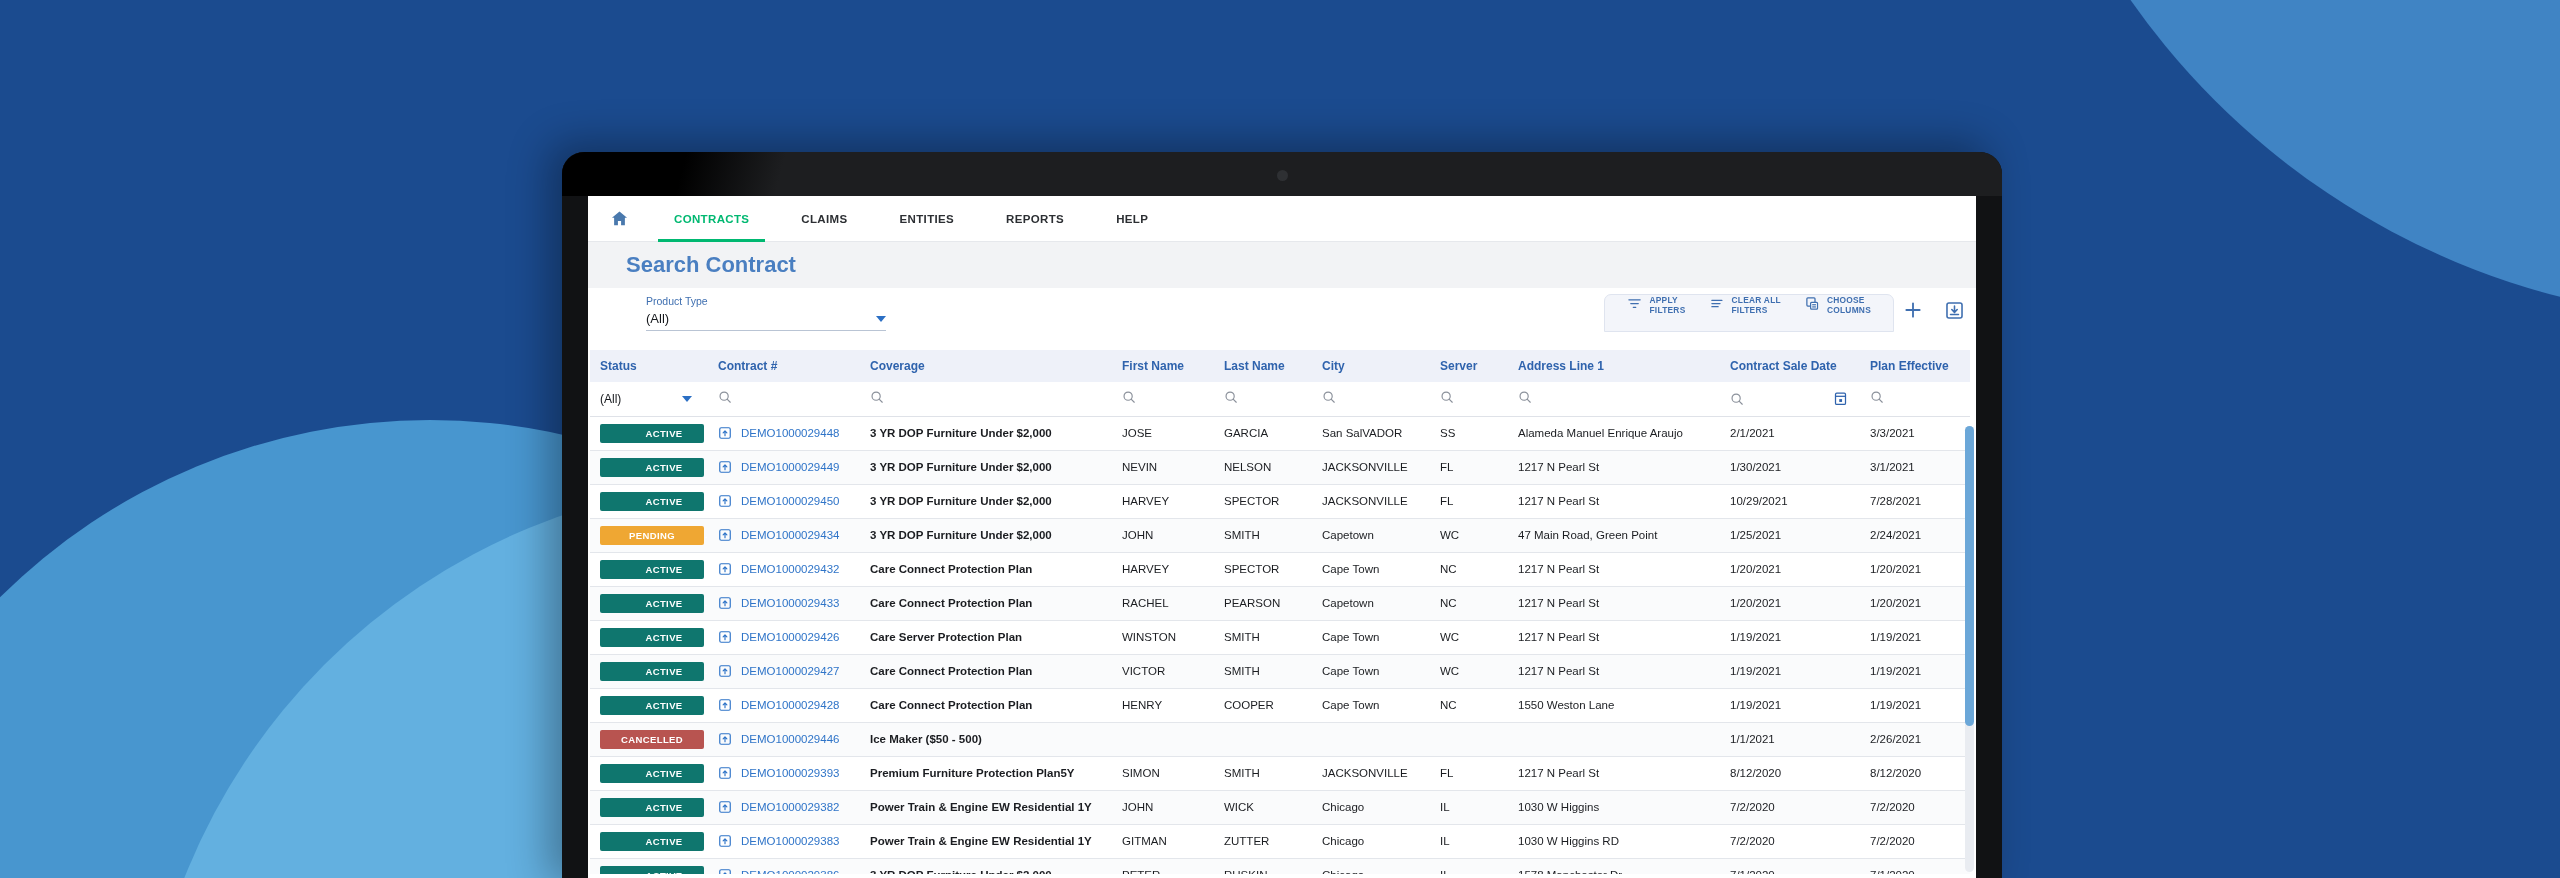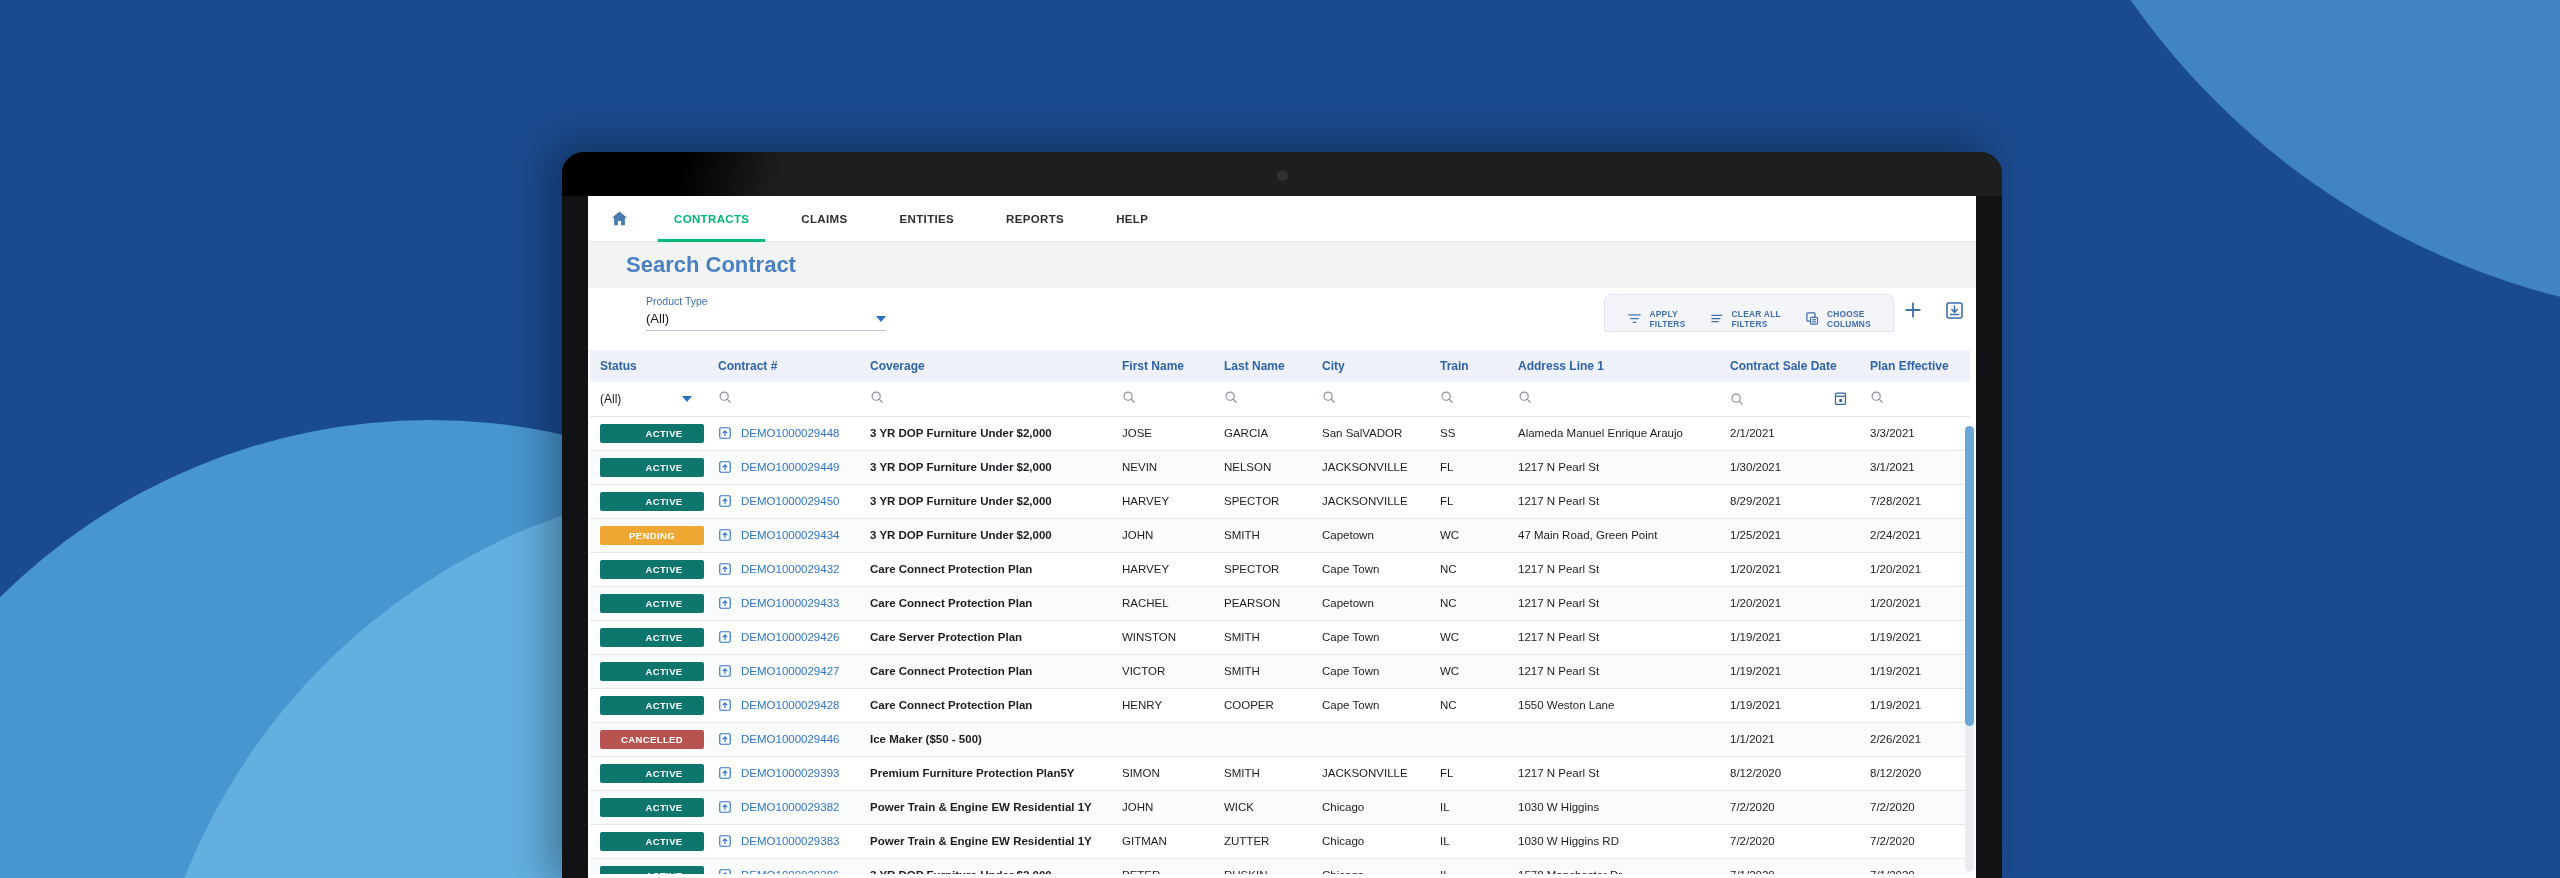--- a/index.html
+++ b/index.html
@@ -178,21 +178,21 @@
     display: flex;
     align-items: center;
     height: 38px;
     padding: 0 10px;
     background: #f3f5fa;
     border: 1px solid #dfe4ef;
     border-radius: 7px 7px 0 0;
   }
   .tool-btn {
     display: flex;
-    align-items: flex-end;
+    align-items: flex-start;
     gap: 7px;
     padding: 0 12px;
     height: 34px;
     cursor: pointer;
   }
   .tool-label {
     font-size: 8.4px;
     font-weight: bold;
     line-height: 1.18;
     letter-spacing: 0.25px;
@@ -429,21 +429,21 @@
           <col style="width:110px">
         </colgroup>
         <thead>
           <tr>
             <th>Status</th>
             <th>Contract #</th>
             <th>Coverage</th>
             <th>First Name</th>
             <th>Last Name</th>
             <th>City</th>
-            <th>Train</th>
+            <th>Server</th>
             <th>Address Line 1</th>
             <th>Contract Sale Date</th>
             <th>Plan Effective</th>
           </tr>
         </thead>
         <tbody>
           <tr class="filter-row">
             <td>
               <div id="status-filter">
                 <span>(All)</span>
@@ -590,21 +590,21 @@
                   </span>
                   <a class="contract-link">DEMO1000029450</a>
                 </div>
               </td>
               <td style="font-weight: bold;">3 YR DOP Furniture Under $2,000</td>
               <td>HARVEY</td>
               <td>SPECTOR</td>
               <td>JACKSONVILLE</td>
               <td>FL</td>
               <td>1217 N Pearl St</td>
-              <td>8/29/2021</td>
+              <td>10/29/2021</td>
               <td>7/28/2021</td>
             </tr>
             <tr>
               <td><span class="status-pill pill-pending">PENDING</span></td>
               <td>
                 <div class="contract-cell">
                   <span style="display: inline-flex;">
                     <svg width="14" height="14" viewBox="0 0 24 24">
                       <rect x="3" y="3" width="18" height="18" rx="2.5" fill="none" stroke="#2f74c8" stroke-width="2"></rect>
                       <path d="M12 16.5 V8.5 M8.8 11.7 L12 8.3 L15.2 11.7" stroke="#2f74c8" stroke-width="2" fill="none" stroke-linecap="round" stroke-linejoin="round"></path>

